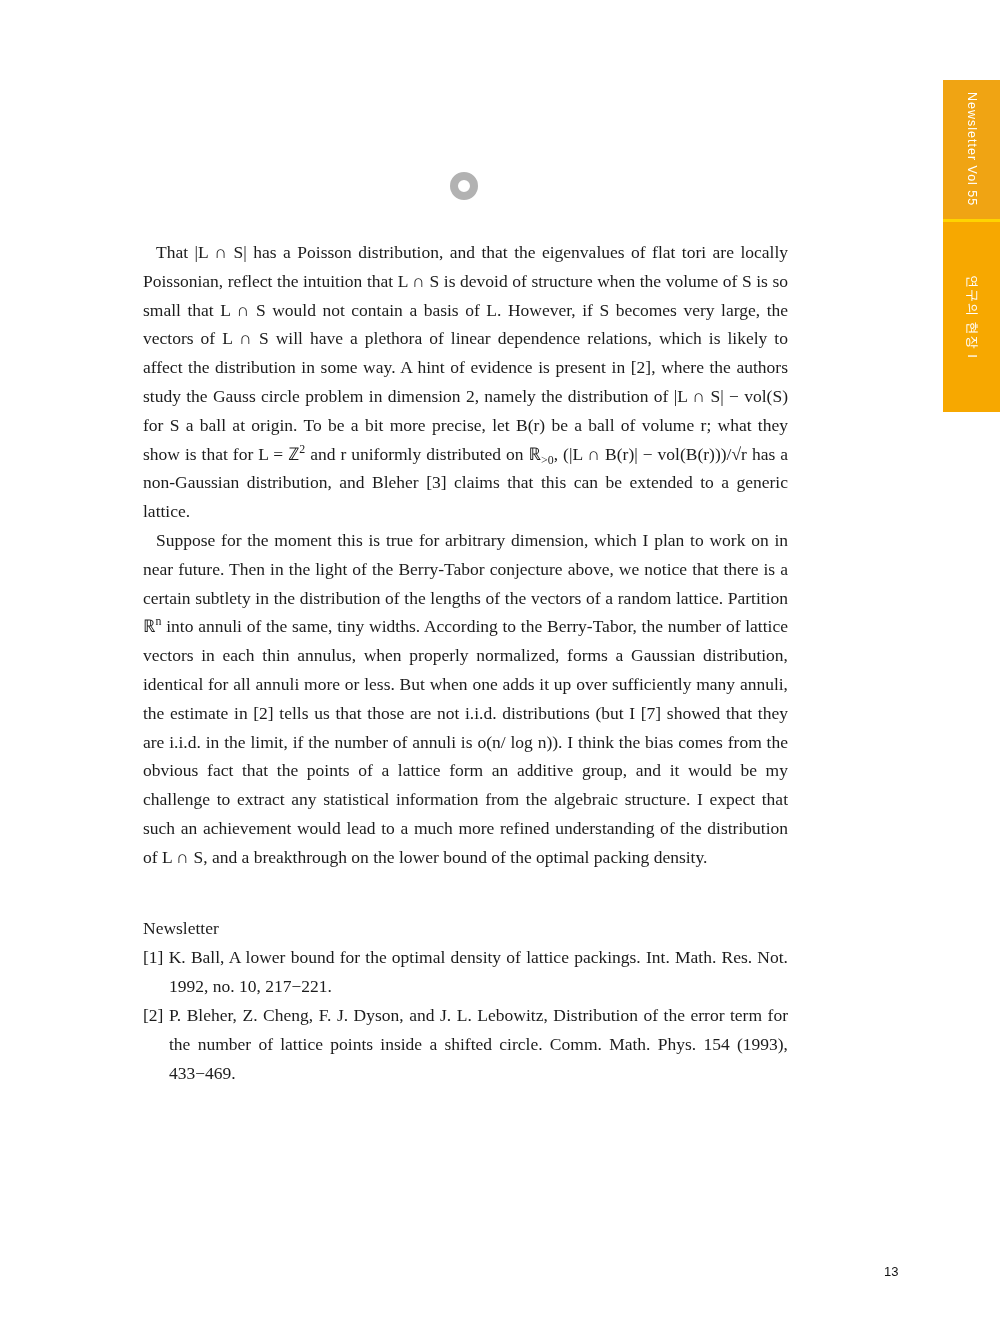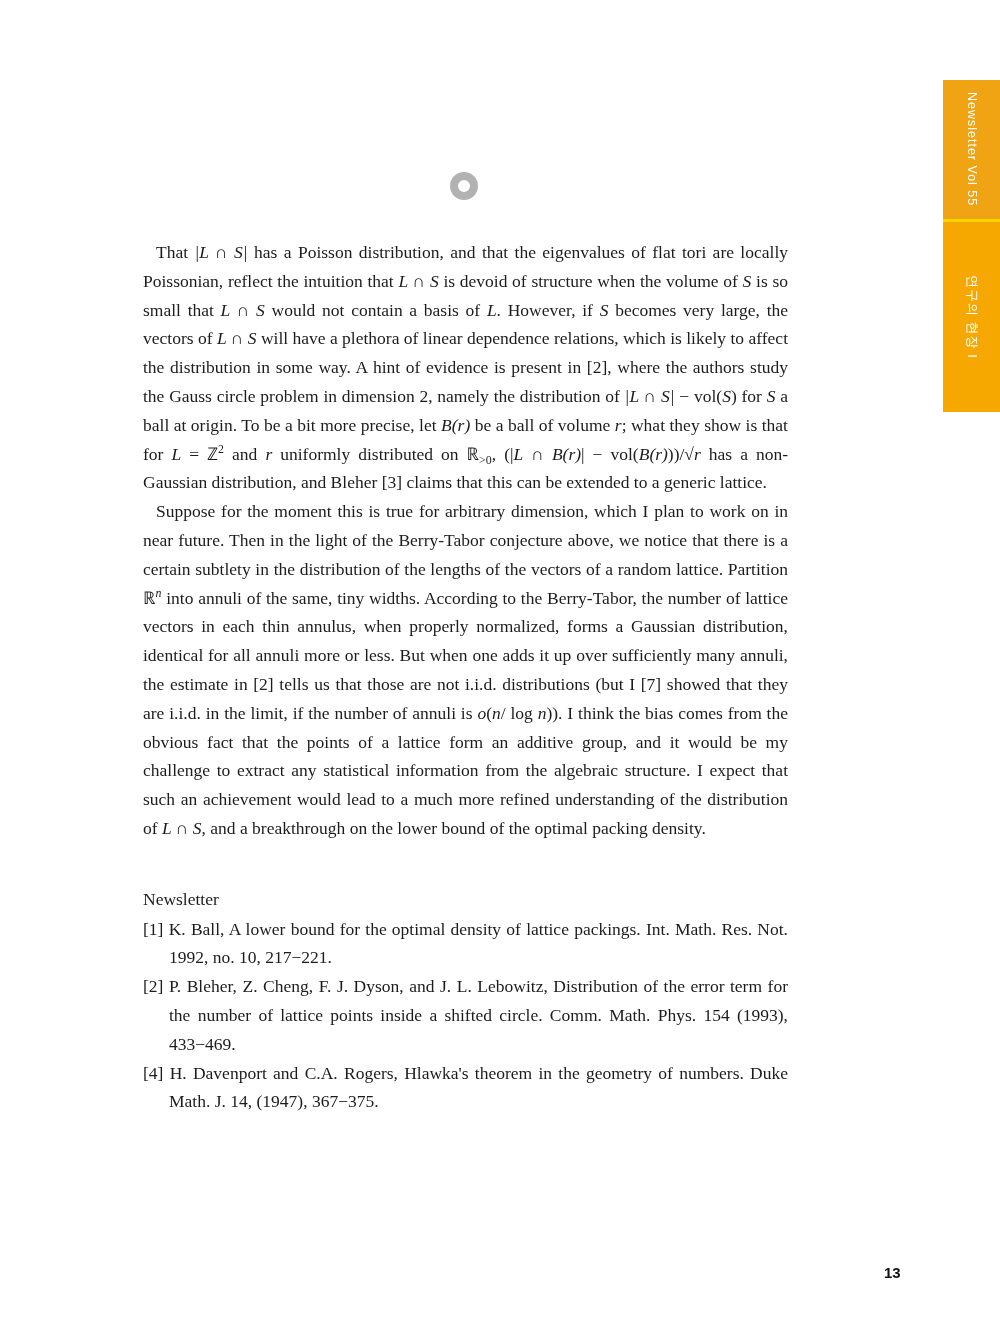--- a/index.html
+++ b/index.html
@@ -21,21 +21,21 @@
     background:#ffffff;
   }
 
   
   .article {
     position:absolute; left:143px; top:238px; width:645px;
     font-size:17.5px; line-height:28.8px;
     text-align:justify;
   }
   .para { margin:0; text-indent:13px; }
-  .m { font-style:italic; }
+  .m { }
   .article sup, .article sub { font-size:68%; line-height:0; }
   .article sub { vertical-align:-0.35em; }
 
   .refs { margin-top:42px; }
   .refs-title { margin:0 0 1px 0; font-size:17.5px; font-weight:normal; }
   .ref-item { margin:0; padding-left:26px; text-indent:-26px; text-align:justify; }
 
   
   .tab {
     position:absolute; right:0; width:57px;
@@ -51,41 +51,40 @@
   }
   .tab1 { top:80px; height:139px; }
   .tab1 .tab-label { font-size:12.5px; }
   .tab2 { top:222px; height:190px; }
   .tab2 .tab-label { font-size:13px; }
   .tab-divider { position:absolute; right:0; top:219px; width:57px; height:3px; }
 
   .page-num {
     position:absolute; left:884px; top:1264px;
     font-family:"Liberation Sans", sans-serif;
-    font-weight:bold; font-size:15px; color:#111111;
+    font-weight:normal; font-size:13px; color:#111111;
   }
 </style>
 </head>
 <body>
 
 <div class="page">
 
   <div class="donut" style="border-color: rgb(178, 178, 178);"></div>
 
   <div class="article">
     <div id="paragraphs">
         <p class="para"><span>That </span><span class="m">|L ∩ S|</span><span> has a Poisson distribution, and that the eigenvalues of flat tori are locally Poissonian, reflect the intuition that </span><span class="m">L ∩ S</span><span> is devoid of structure when the volume of </span><span class="m">S</span><span> is so small that </span><span class="m">L ∩ S</span><span> would not contain a basis of </span><span class="m">L</span><span>. However, if </span><span class="m">S</span><span> becomes very large, the vectors of </span><span class="m">L ∩ S</span><span> will have a plethora of linear dependence relations, which is likely to affect the distribution in some way. A hint of evidence is present in [2], where the authors study the Gauss circle problem in dimension 2, namely the distribution of </span><span class="m">|L ∩ S|</span><span> − vol(</span><span class="m">S</span><span>) for </span><span class="m">S</span><span> a ball at origin. To be a bit more precise, let </span><span class="m">B(r)</span><span> be a ball of volume </span><span class="m">r</span><span>; what they show is that for </span><span class="m">L</span><span> = ℤ</span><sup>2</sup><span> and </span><span class="m">r</span><span> uniformly distributed on ℝ</span><sub>&gt;0</sub><span>, (|</span><span class="m">L</span><span> ∩ </span><span class="m">B(r)</span><span>| − vol(</span><span class="m">B(r)</span><span>))/√</span><span class="m">r</span><span> has a non-Gaussian distribution, and Bleher [3] claims that this can be extended to a generic lattice.</span></p>
         <p class="para"><span>Suppose for the moment this is true for arbitrary dimension, which I plan to work on in near future. Then in the light of the Berry-Tabor conjecture above, we notice that there is a certain subtlety in the distribution of the lengths of the vectors of a random lattice. Partition ℝ</span><sup class="m">n</sup><span> into annuli of the same, tiny widths. According to the Berry-Tabor, the number of lattice vectors in each thin annulus, when properly normalized, forms a Gaussian distribution, identical for all annuli more or less. But when one adds it up over sufficiently many annuli, the estimate in [2] tells us that those are not i.i.d. distributions (but I [7] showed that they are i.i.d. in the limit, if the number of annuli is </span><span class="m">o</span><span>(</span><span class="m">n</span><span>/ log </span><span class="m">n</span><span>)). I think the bias comes from the obvious fact that the points of a lattice form an additive group, and it would be my challenge to extract any statistical information from the algebraic structure. I expect that such an achievement would lead to a much more refined understanding of the distribution of </span><span class="m">L ∩ S</span><span>, and a breakthrough on the lower bound of the optimal packing density.</span></p>
       </div>
     <div class="refs">
       <p class="refs-title">Newsletter</p>
       <div id="ref-list">
           <p class="ref-item"><span>[1] </span><span>K. Ball, A lower bound for the optimal density of lattice packings. Int. Math. Res. Not. 1992, no. 10, 217−221.</span></p>
           <p class="ref-item"><span>[2] </span><span>P. Bleher, Z. Cheng, F. J. Dyson, and J. L. Lebowitz, Distribution of the error term for the number of lattice points inside a shifted circle. Comm. Math. Phys. 154 (1993), 433−469.</span></p>
-          <p class="ref-item"><span>[4] </span><span>H. Davenport and C.A. Rogers, Hlawka's theorem in the geometry of numbers. Duke Math. J. 14, (1947), 367−375.</span></p>
         </div>
     </div>
   </div>
 
   <div class="tab tab1" style="background: rgb(240, 164, 19);">
     <span class="tab-label">Newsletter Vol 55</span>
   </div>
   <div class="tab-divider" style="background: rgb(255, 212, 0);"></div>
   <div class="tab tab2" style="background: rgb(247, 168, 0);">
     <span class="tab-label">연구의 현장 I</span>

